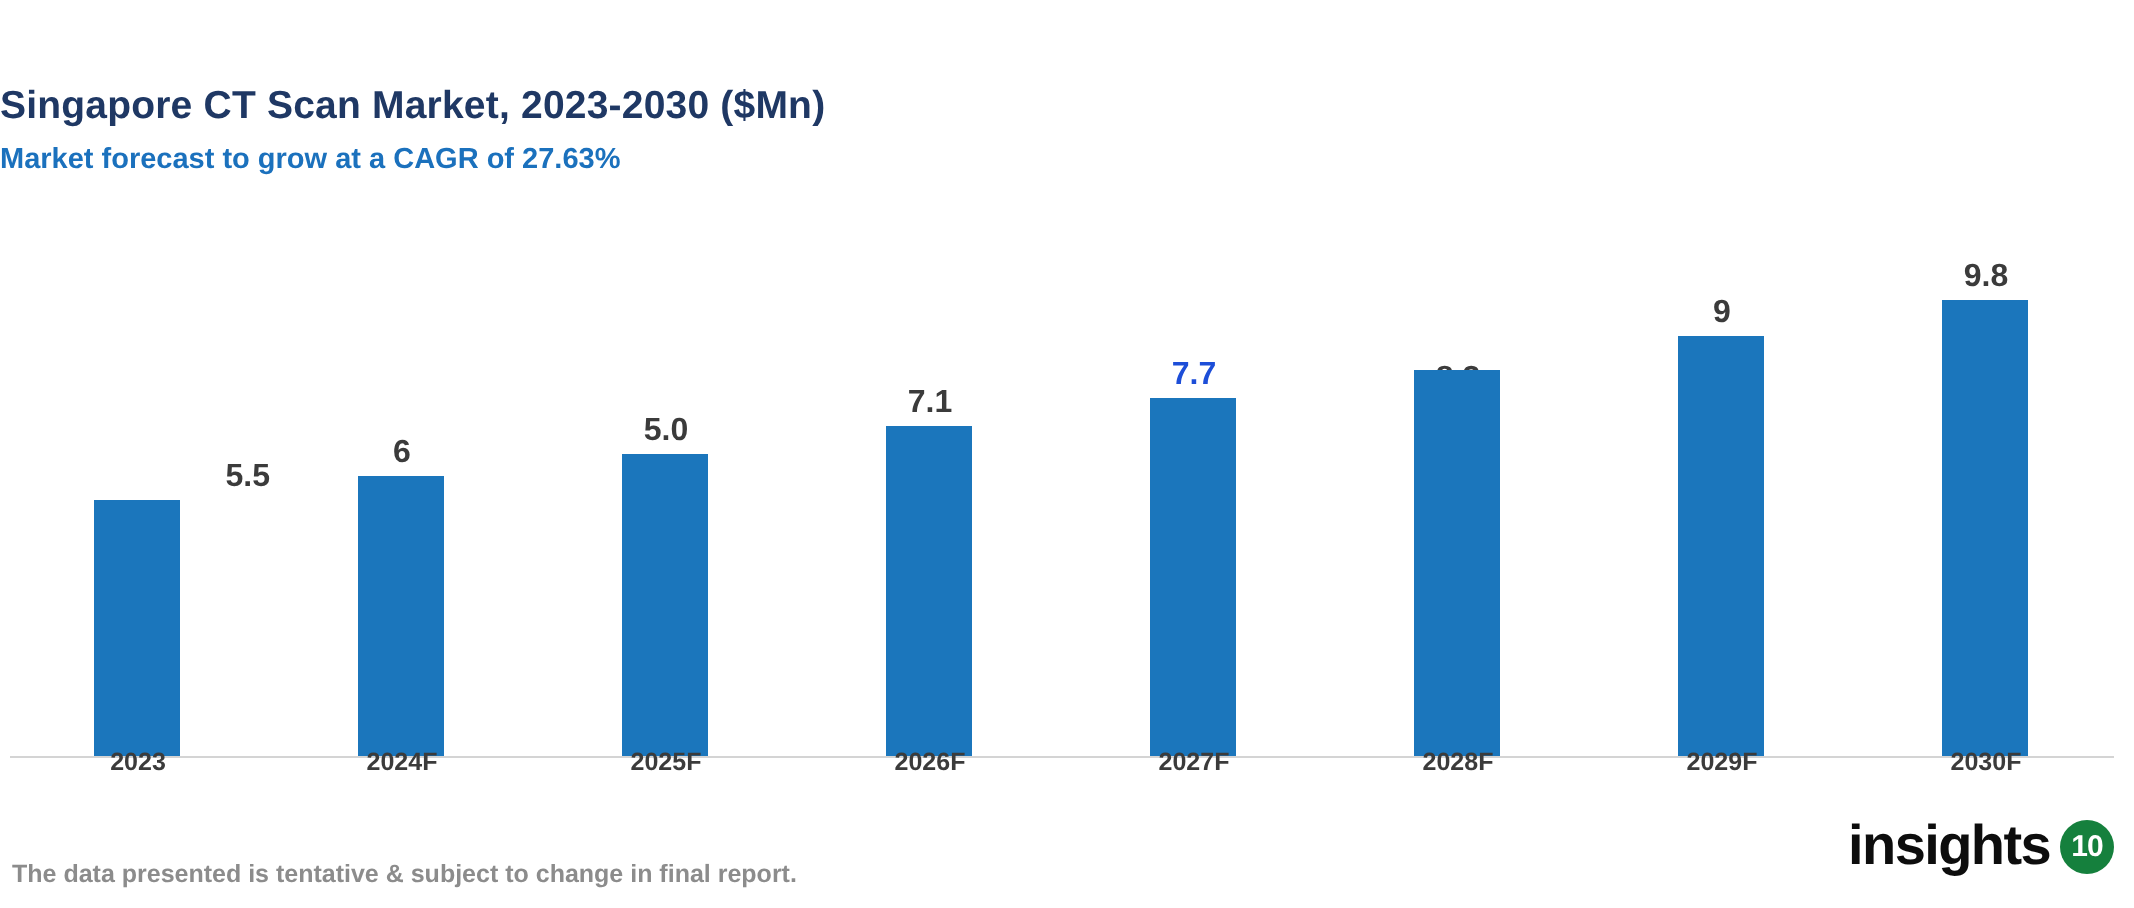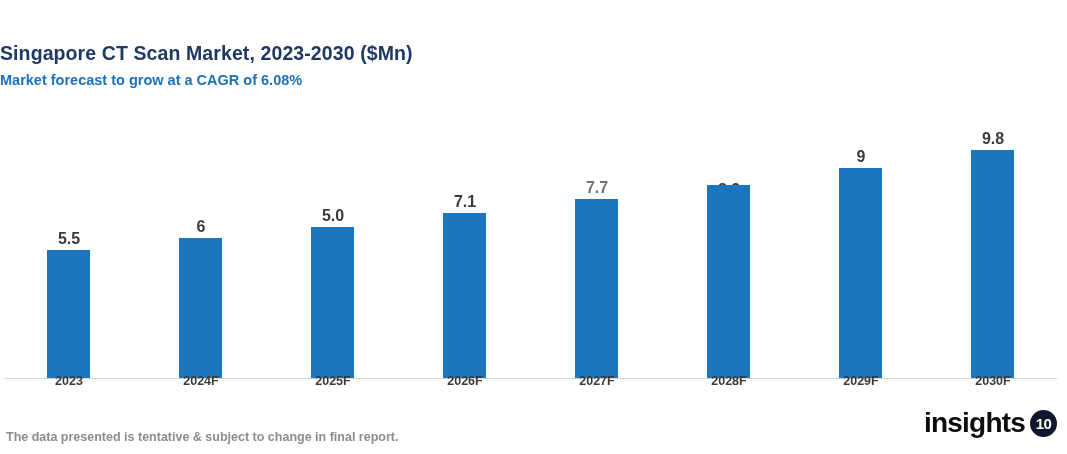--- a/index.html
+++ b/index.html
@@ -141,28 +141,28 @@
     letter-spacing: -0.5px;
   }
 </style>
 </head>
 <body>
 
 <div id="chart-root">
 
   <div class="title-block">
     <div class="chart-title" style="color: rgb(31, 56, 100);">Singapore CT Scan Market, 2023-2030 ($Mn)</div>
-    <div class="chart-subtitle" style="color: rgb(27, 113, 189);">Market forecast to grow at a CAGR of 6.08%</div>
+    <div class="chart-subtitle" style="color: rgb(27, 113, 189);">Market forecast to grow at a CAGR of 27.63%</div>
   </div>
 
   <div class="plot-area">
     <div class="axis-line" style="background: rgb(212, 212, 212);"></div>
 
     <div class="bar-group" style="left: 3px;">
-      <div class="bar-value" style="top: 232px; color: rgb(59, 59, 59);">5.5</div>
+      <div class="bar-value" style="top: 232px; color: rgb(59, 59, 59); text-align: right;">5.5</div>
       <div class="bar" style="height: 128px; background: rgb(27, 118, 188);"></div>
       <div class="cat-label" style="color: rgb(59, 59, 59);">2023</div>
     </div>
 
     <div class="bar-group" style="left: 135px;">
       <div class="bar-value" style="top: 220px; color: rgb(59, 59, 59);">6</div>
       <div class="bar" style="height: 140px; background: rgb(27, 118, 188);"></div>
       <div class="cat-label" style="color: rgb(59, 59, 59);">2024F</div>
     </div>
 
@@ -172,21 +172,21 @@
       <div class="cat-label" style="color: rgb(59, 59, 59);">2025F</div>
     </div>
 
     <div class="bar-group" style="left: 399px;">
       <div class="bar-value" style="top: 195px; color: rgb(59, 59, 59);">7.1</div>
       <div class="bar" style="height: 165px; background: rgb(27, 118, 188);"></div>
       <div class="cat-label" style="color: rgb(59, 59, 59);">2026F</div>
     </div>
 
     <div class="bar-group" style="left: 531px;">
-      <div class="bar-value" style="top: 181px; color: #737373;">7.7</div>
+      <div class="bar-value" style="top: 181px; color: #1d4ed8;">7.7</div>
       <div class="bar" style="height: 179px; background: rgb(27, 118, 188);"></div>
       <div class="cat-label" style="color: rgb(59, 59, 59);">2027F</div>
     </div>
 
     <div class="bar-group" style="left: 663px;">
       <div class="bar-value" style="top: 167px; color: rgb(59, 59, 59); margin-top: 16px;">8.3</div>
       <div class="bar" style="height: 193px; background: rgb(27, 118, 188);"></div>
       <div class="cat-label" style="color: rgb(59, 59, 59);">2028F</div>
     </div>
 
@@ -201,16 +201,16 @@
       <div class="bar" style="height: 228px; background: rgb(27, 118, 188);"></div>
       <div class="cat-label" style="color: rgb(59, 59, 59);">2030F</div>
     </div>
 
   </div>
 
   <div class="footer-note" style="color: rgb(140, 140, 140);">The data presented is tentative &amp; subject to change in final report.</div>
 
   <div class="logo">
     <span class="logo-word">insights</span>
-    <span class="logo-badge" style="background: #0f172a;">10</span>
+    <span class="logo-badge" style="background: #15803d;">10</span>
   </div>
 
 </div>
 
 </body></html>

